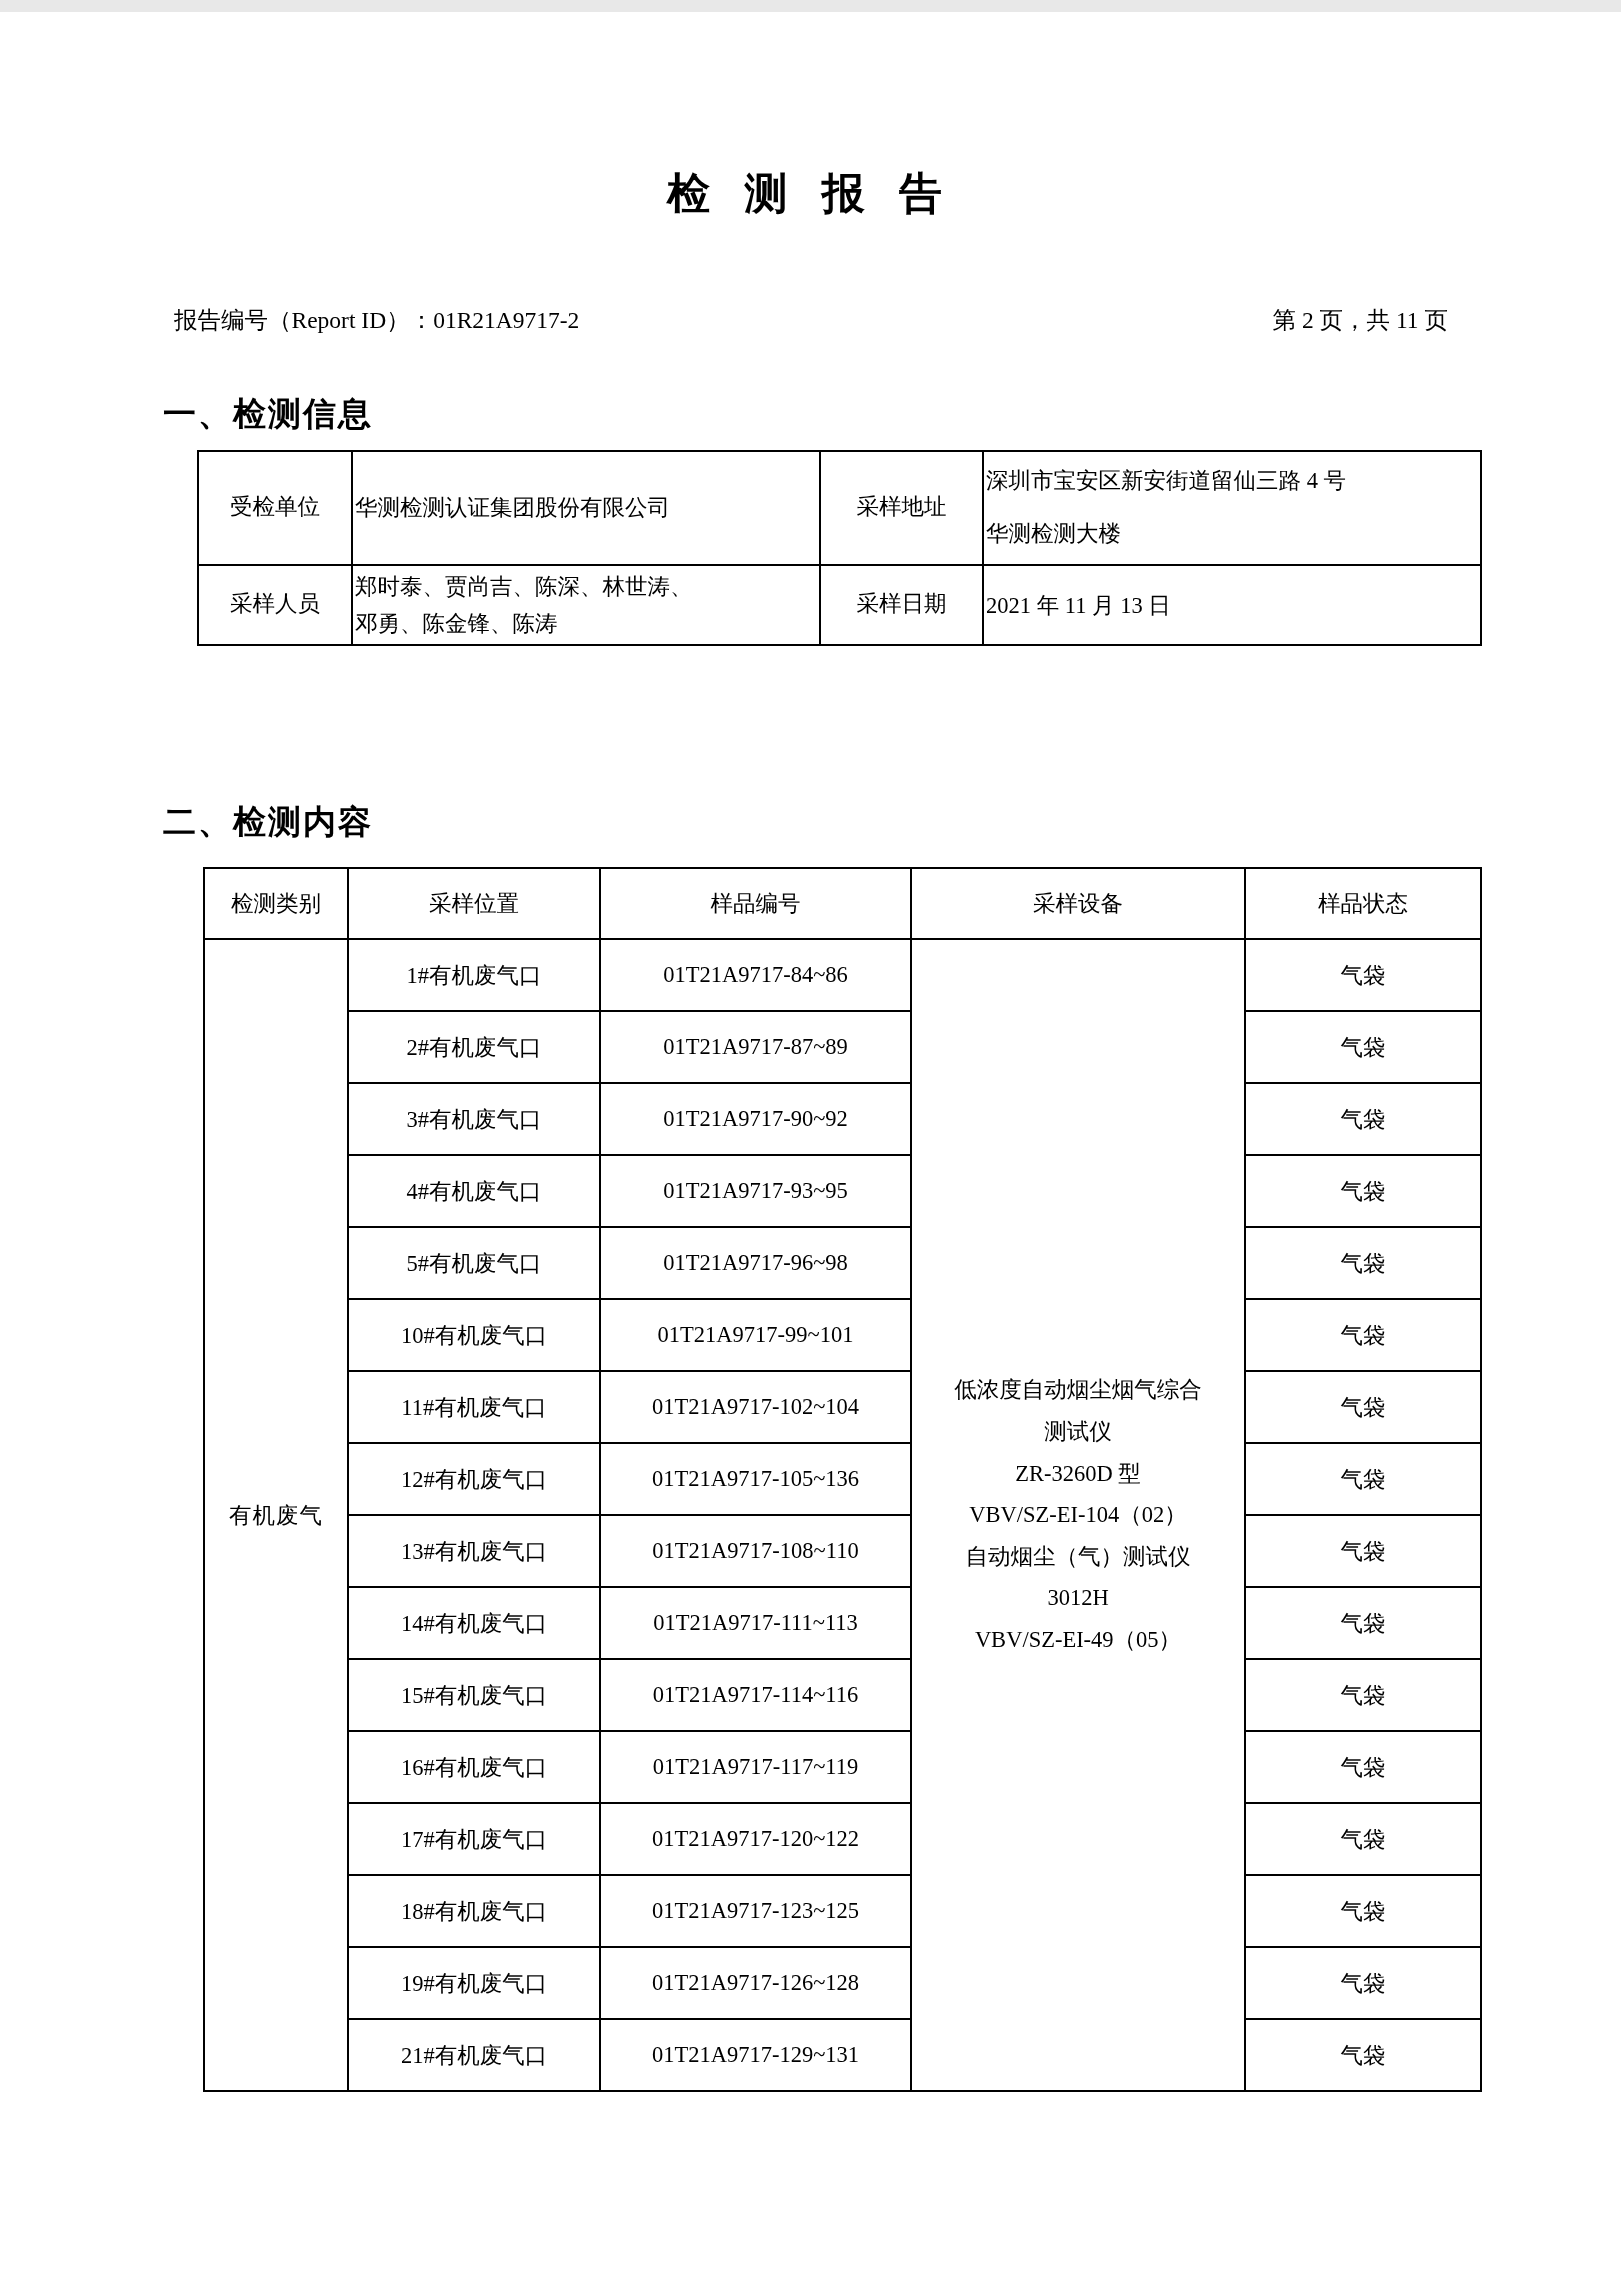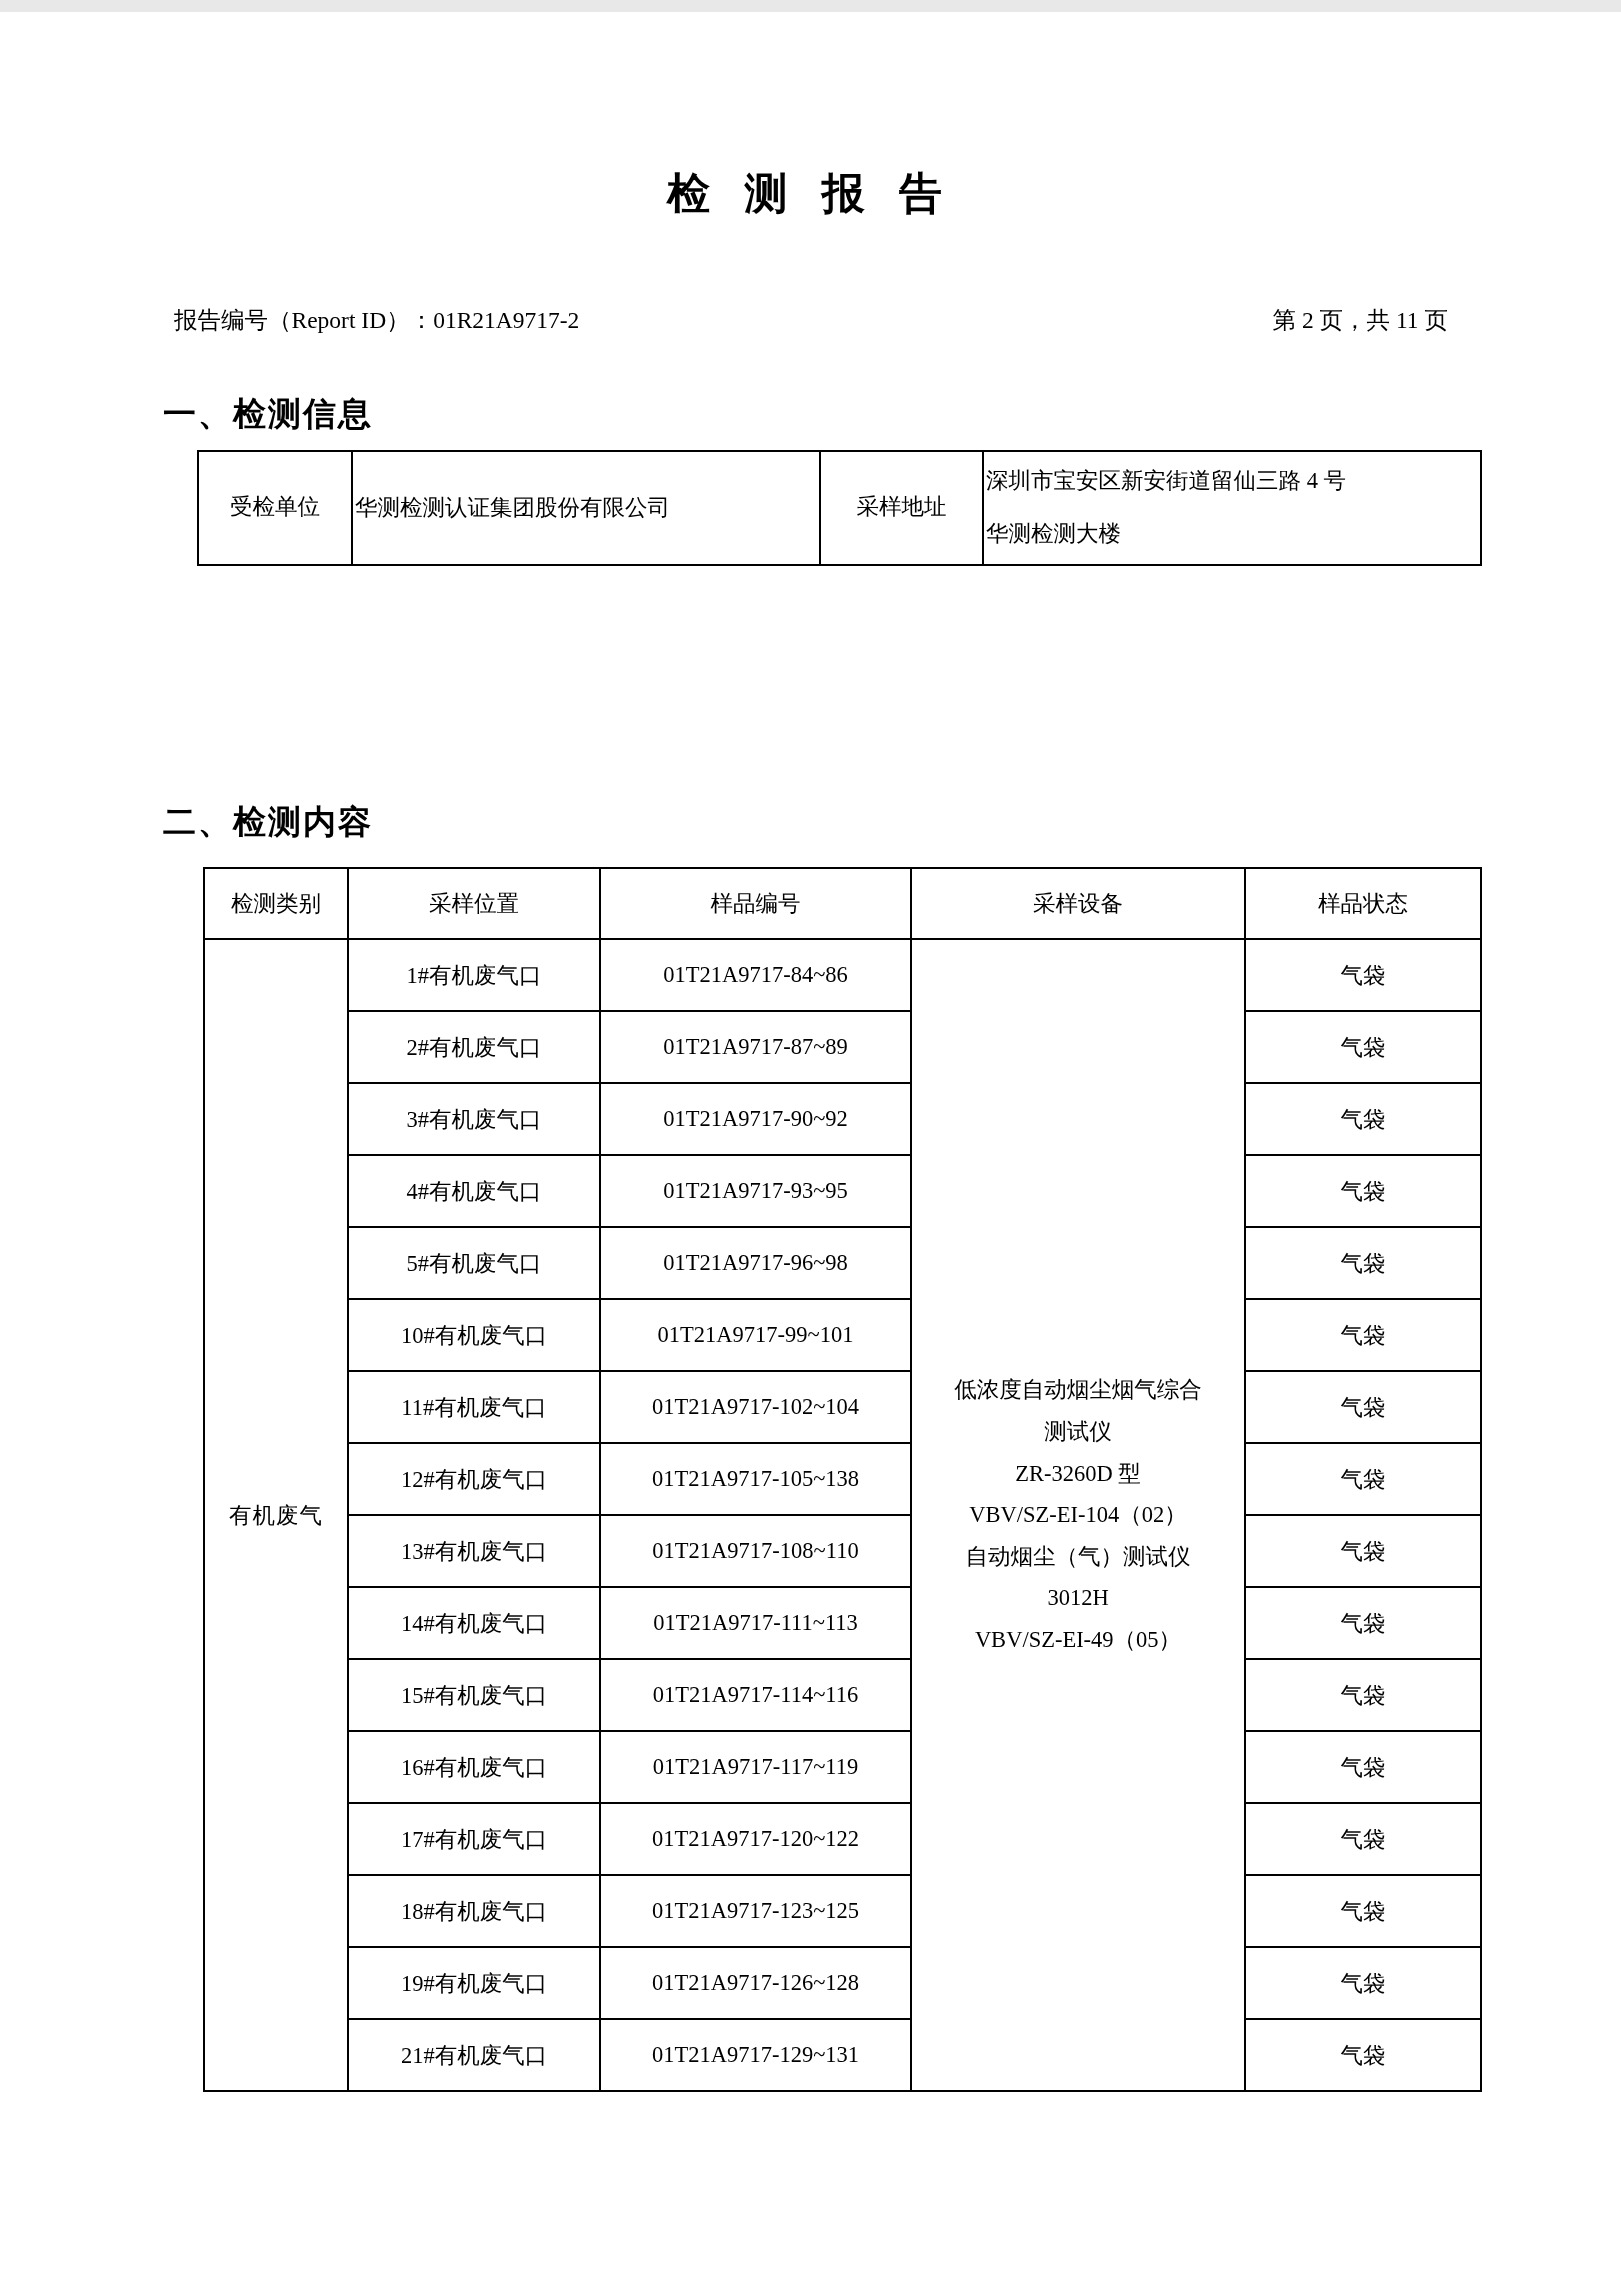--- a/index.html
+++ b/index.html
@@ -65,20 +65,27 @@
         <col style="width:498px">
       </colgroup>
     <tbody>
       <tr class="r0">
         <td class="lab">受检单位</td>
         <td class="val">华测检测认证集团股份有限公司</td>
         <td class="lab">采样地址</td>
         <td class="val">深圳市宝安区新安街道留仙三路 4 号
 华测检测大楼</td>
       </tr>
+      <tr class="r1">
+        <td class="lab">采样人员</td>
+        <td class="val">郑时泰、贾尚吉、陈深、林世涛、
+邓勇、陈金锋、陈涛</td>
+        <td class="lab">采样日期</td>
+        <td class="val">2021 年 11 月 13 日</td>
+      </tr>
     </tbody>
   </table>
 
   <div class="sec-heading" id="h2">二、检测内容</div>
 
   <table class="t2">
     <colgroup>
         <col style="width:144px">
         <col style="width:252px">
         <col style="width:311px">
@@ -133,21 +140,21 @@
           <td>01T21A9717-99~101</td>
           <td>气袋</td>
         </tr>
         <tr>
           <td>11#有机废气口</td>
           <td>01T21A9717-102~104</td>
           <td>气袋</td>
         </tr>
         <tr>
           <td>12#有机废气口</td>
-          <td>01T21A9717-105~138</td>
+          <td>01T21A9717-105~136</td>
           <td>气袋</td>
         </tr>
         <tr>
           <td>13#有机废气口</td>
           <td>01T21A9717-108~110</td>
           <td>气袋</td>
         </tr>
         <tr>
           <td>14#有机废气口</td>
           <td>01T21A9717-111~113</td>

